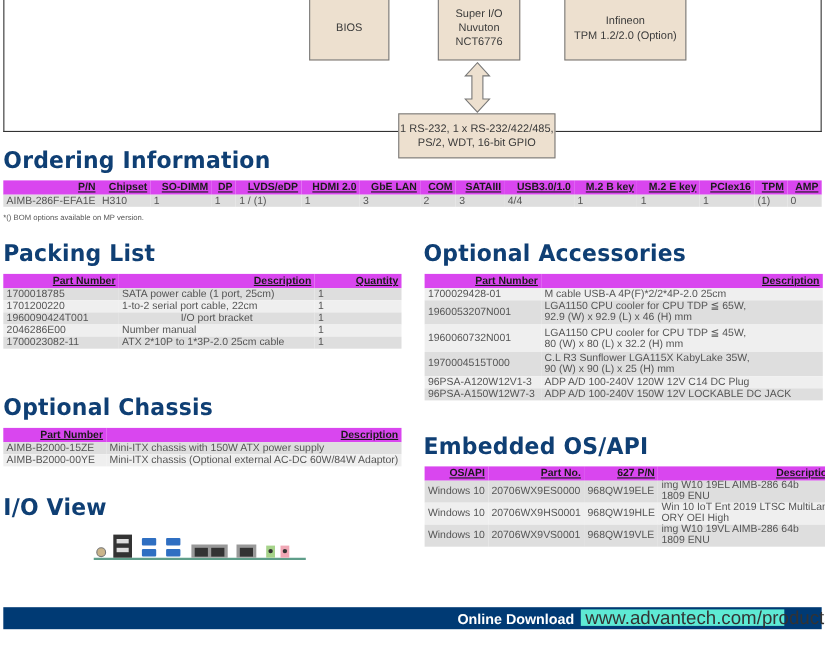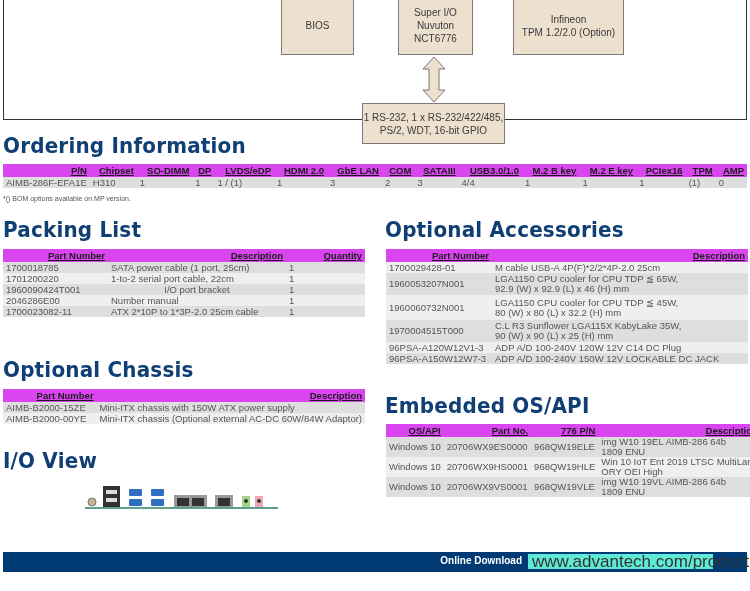--- a/index.html
+++ b/index.html
@@ -12,21 +12,21 @@
     justify-content:center; line-height:1.3; }
   .h1 { position:absolute; font-family:"DejaVu Sans", sans-serif; font-weight:bold;
     font-size:21px; color:#0f3f74; letter-spacing:0.2px; transform:scaleX(0.95); transform-origin:left; }
   table { border-collapse:collapse; position:absolute; font-size:9.5px; }
   th { background:#d946ef; color:#1a1a1a; font-weight:bold; text-align:right; padding:1px 3px 1px 3px; height:12px; white-space:nowrap;text-decoration:underline; }
   td { color:#555; text-align:left; padding:0 3px; white-space:nowrap; height:11px; }
   tr.alt td { background:#dedede; }
   tr.wh td { background:#efefef; }
   .note { position:absolute; font-size:7px; color:#555; }
   #footer { position:absolute; left:3px; top:552px; width:744px; height:20px; background:#003a74; }
-  #footer .lbl { position:absolute; right:225px; top:3px; color:#fff; font-weight:bold; font-size:10px; }
+  #footer .lbl { position:absolute; right:225px; top:3px; color:#fff; font-weight:bold; font-size:13px; }
   #footer .url { position:absolute; left:525px; top:2px; width:185px; height:15px; background:#5eead4;
     color:#333; font-size:17px; padding-left:4px; line-height:15px; }
 </style>
 </head>
 <body>
 
 <div id="diagram" data-name="block-diagram">
   <div class="dbox" data-name="bios-box" style="left:277px;top:-2px;width:73px;height:59px;">
     <span data-name="bios-label">BIOS</span>
   </div>
@@ -226,21 +226,21 @@
       </tr>
     </tbody>
 </table>
 
 <div class="h1" data-name="os-title" style="left:385px;top:394px;">Embedded OS/API</div>
 <table data-name="os-table" style="left:386px;top:424px;width:362px;">
   <thead>
       <tr>
     <th data-name="col-os" style="width:59px">OS/API</th>
     <th data-name="col-part-no" style="width:82px">Part No.</th>
-    <th data-name="col-968pn" style="width:67px">776 P/N</th>
+    <th data-name="col-968pn" style="width:67px">627 P/N</th>
     <th data-name="col-description">Description</th>
   </tr>
     </thead>
   <tbody id="os-body">
       <tr class="alt" data-name="table-row">
         <td data-name="cell" style="white-space: pre; line-height: 10px; height: 19px;">Windows 10</td>
         <td data-name="cell" style="white-space: pre; line-height: 10px; height: 19px;">20706WX9ES0000</td>
         <td data-name="cell" style="white-space: pre; line-height: 10px; height: 19px;">968QW19ELE</td>
         <td data-name="cell" style="white-space: pre; line-height: 10px; height: 19px;">img W10 19EL AIMB-286 64b
 1809 ENU</td>

